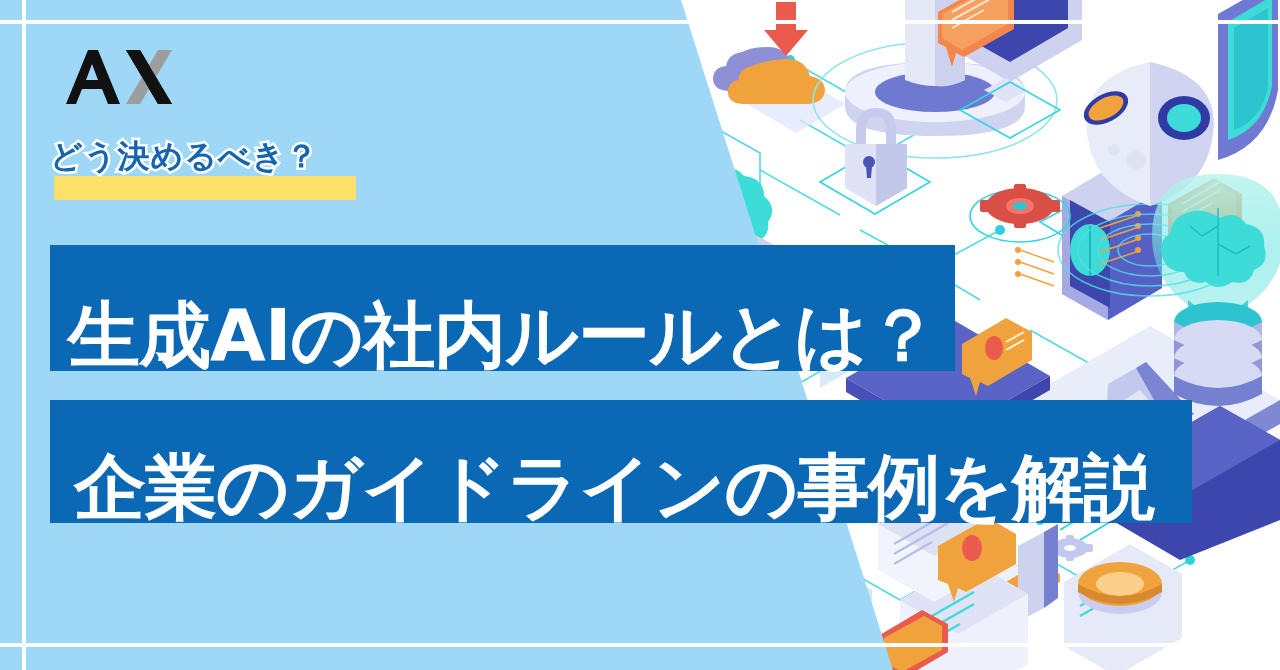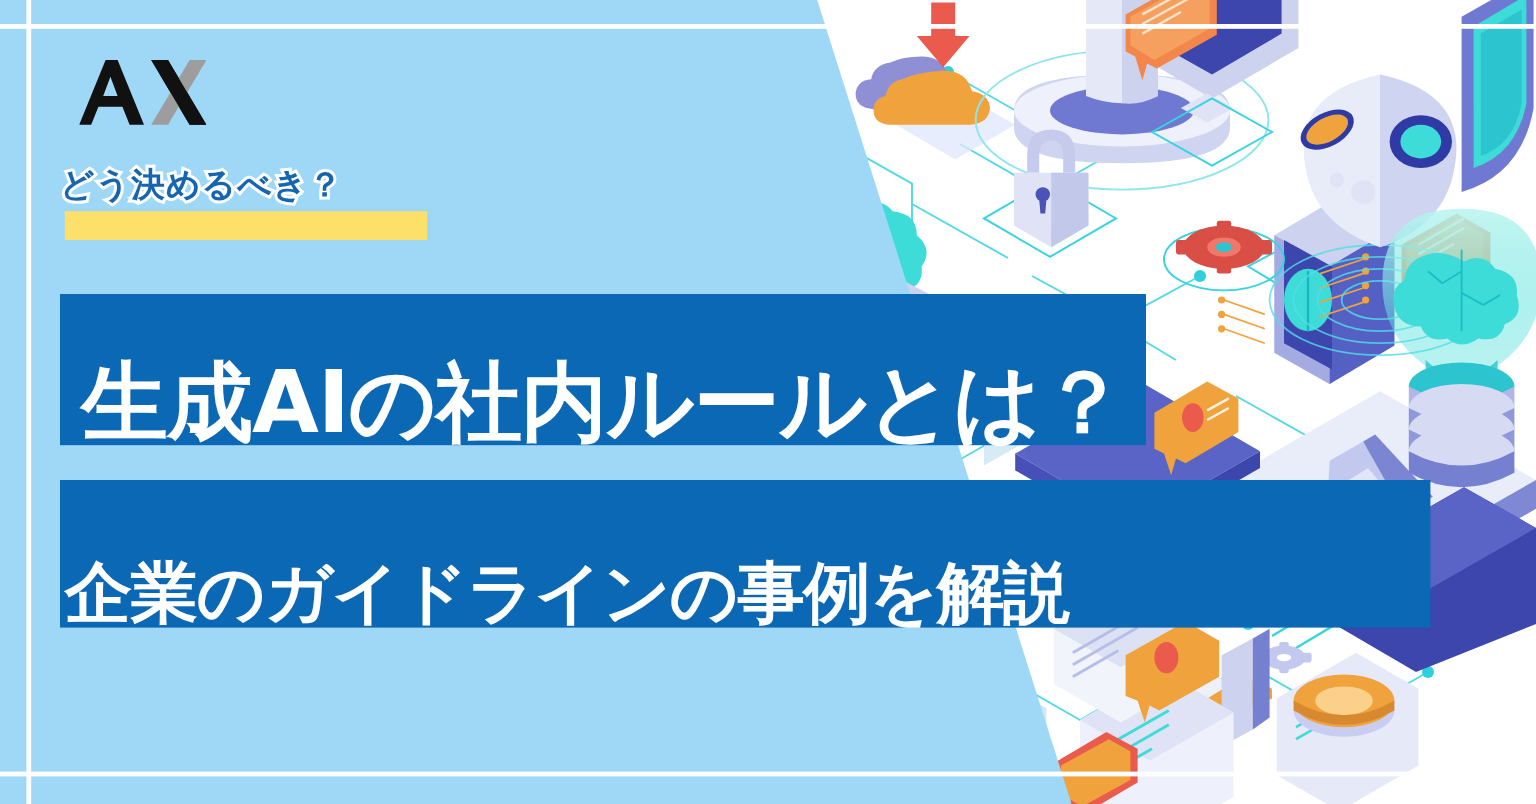--- a/index.html
+++ b/index.html
@@ -29,39 +29,39 @@
   .logo{position:absolute;left:66px;top:50px;width:106px;height:56px;}
 
   
   .kicker-wrap{position:absolute;left:50px;top:140px;height:62px;}
   .kicker-hl{
     position:absolute;left:4px;top:36px;width:302px;height:24px;background:#fce06a;
   }
   .kicker{
     position:relative;display:inline-block;
     font-family:"DejaVu Sans","Liberation Sans",sans-serif;
-    font-size:28px;font-weight:bold;color:#1565b0;letter-spacing:1px;
+    font-size:32px;font-weight:bold;color:#1565b0;letter-spacing:1px;
     white-space:nowrap;line-height:1;
     -webkit-text-stroke:5px #ffffff;
     paint-order:stroke fill;
   }
 
   
   .band{
     position:absolute;background:#0b68b5;display:flex;align-items:flex-end;
   }
   .band span{
     font-family:"DejaVu Sans","Liberation Sans",sans-serif;
     color:#ffffff;font-weight:bold;white-space:nowrap;line-height:1;
     letter-spacing:-1px;
   }
   #band1{left:50px;top:245px;width:905px;height:126px;}
   #band1 span{font-size:72px;padding-left:18px;}
   #band2{left:50px;top:400px;width:1142px;height:123px;}
-  #band2 span{font-size:56px;padding-left:4px;}
+  #band2 span{font-size:72px;padding-left:24px;}
 </style>
 </head>
 <body>
 
 <div class="stage">
 
   <div class="illus">
     <svg width="1280" height="670" viewBox="0 0 1280 670" xmlns="http://www.w3.org/2000/svg" aria-hidden="true">
       <defs>
         <linearGradient id="gcyan" x1="0" y1="0" x2="0" y2="1">

